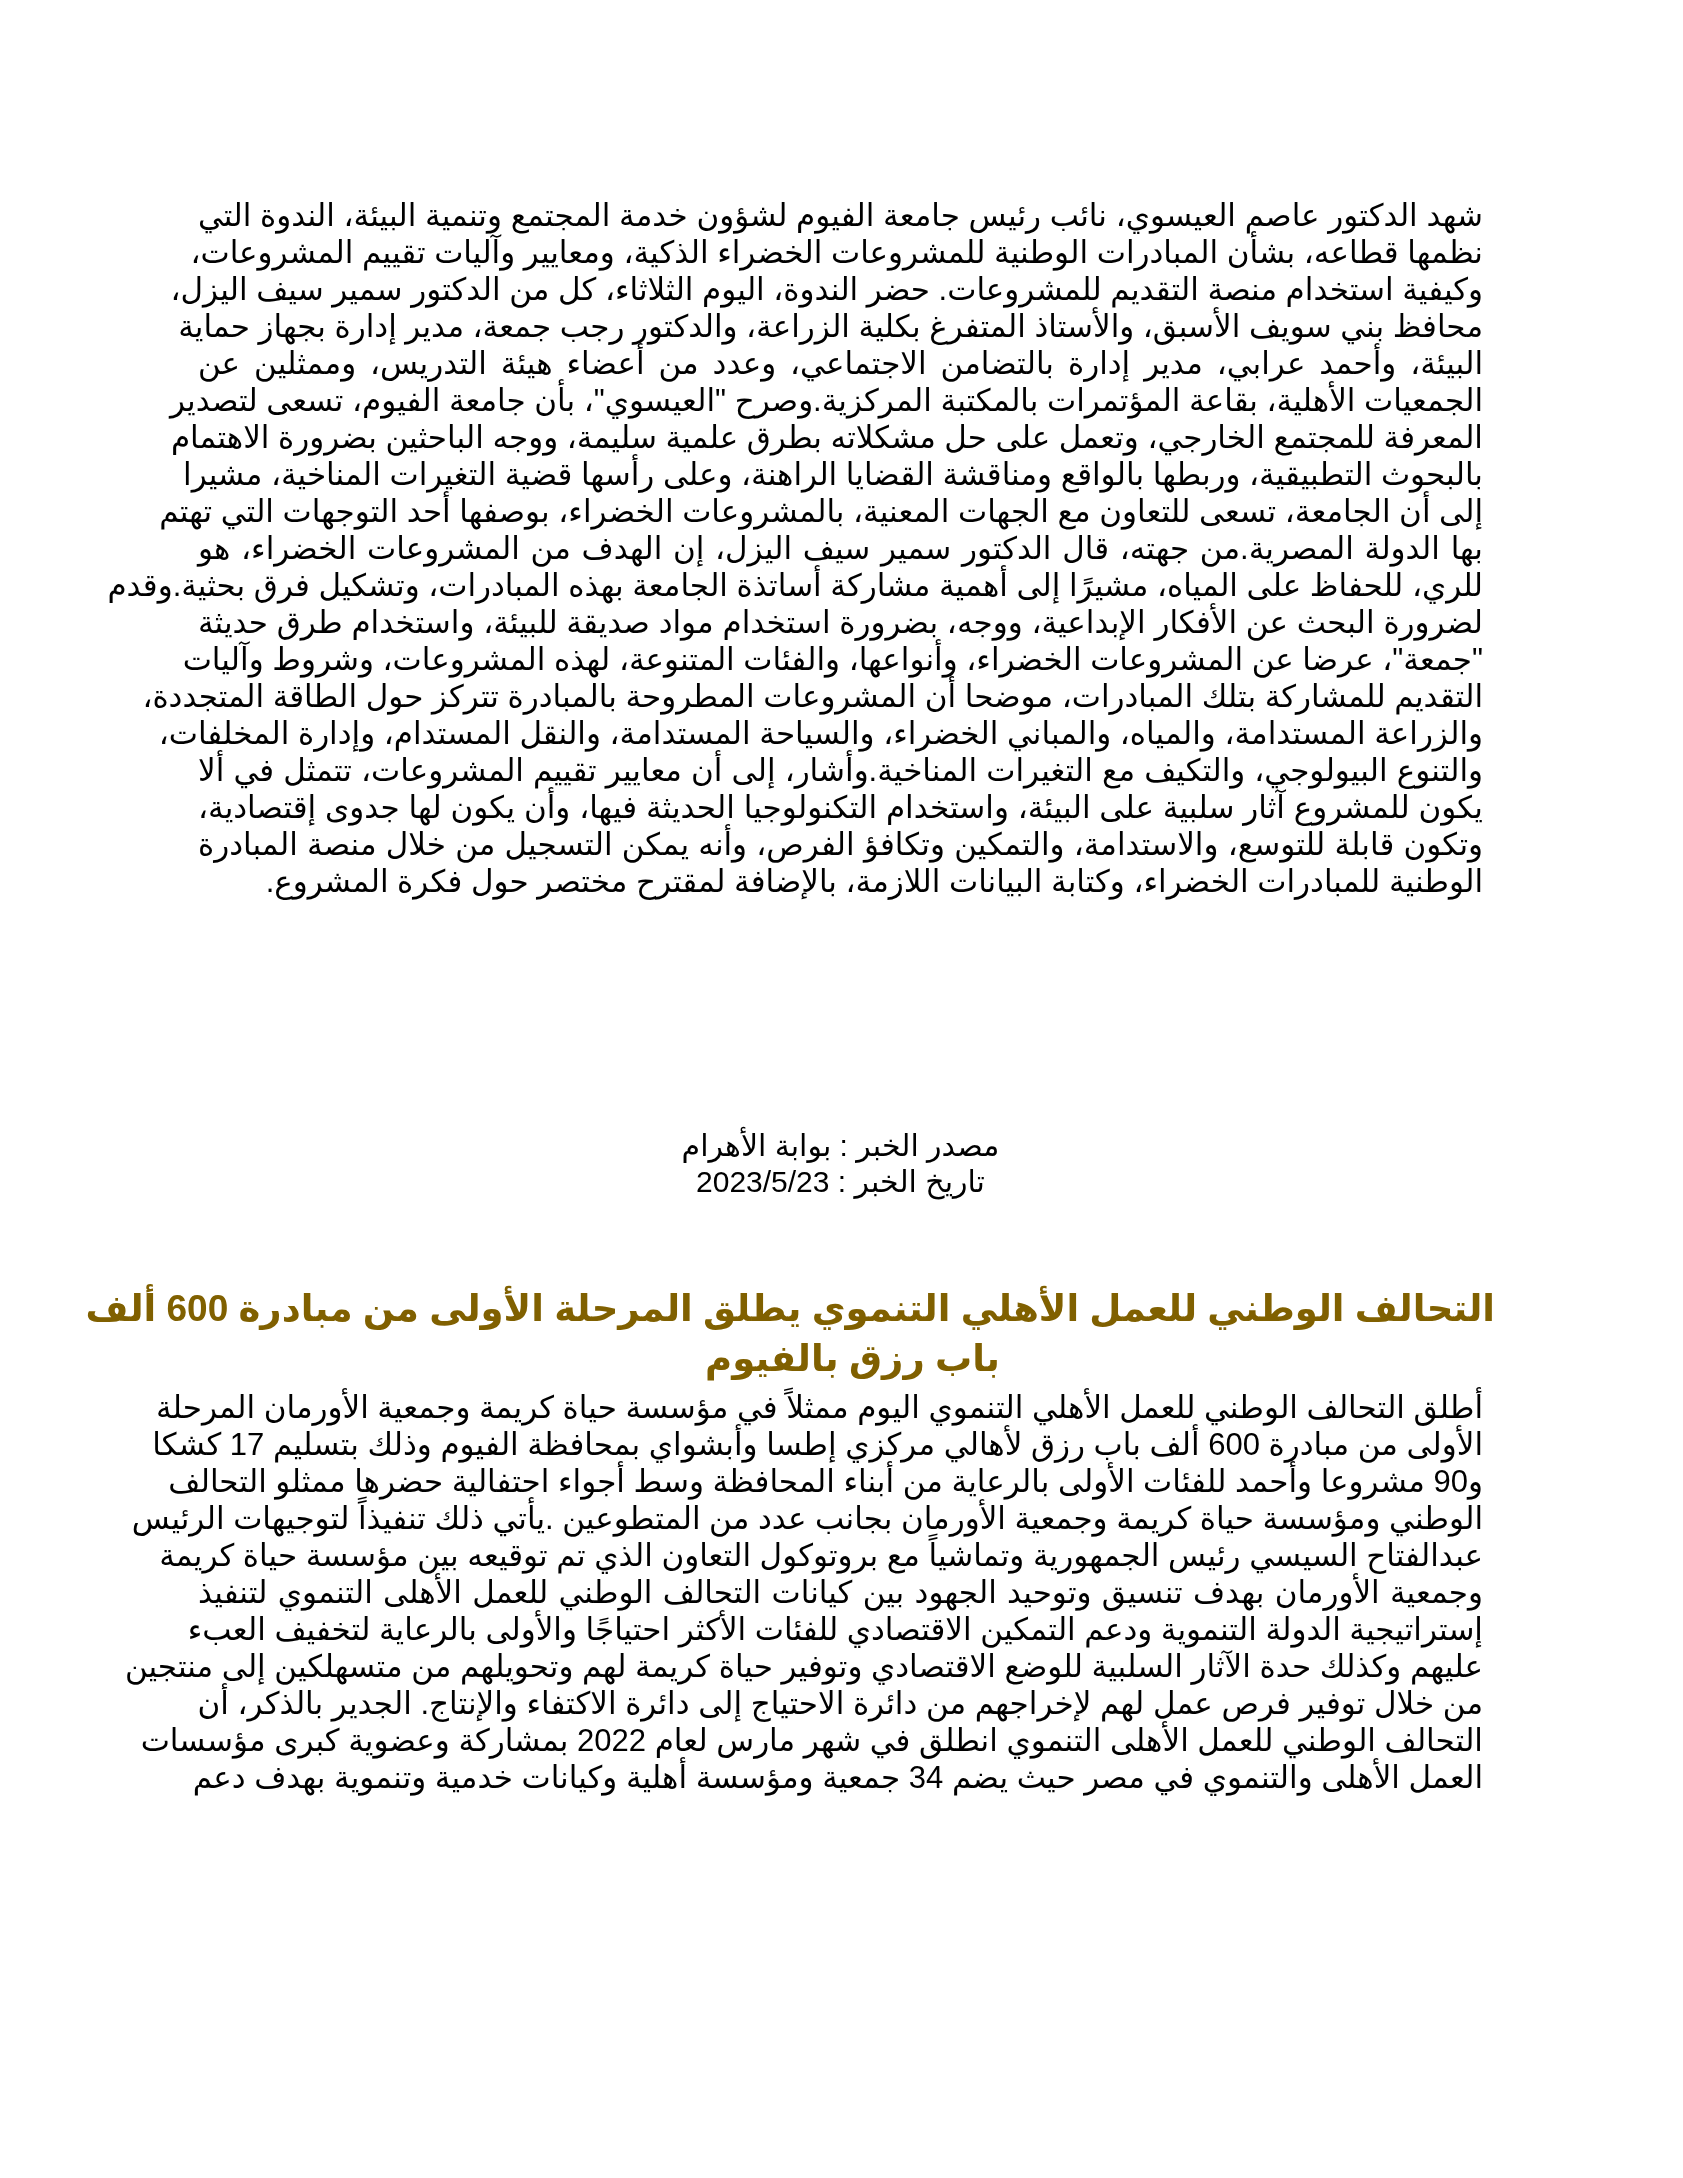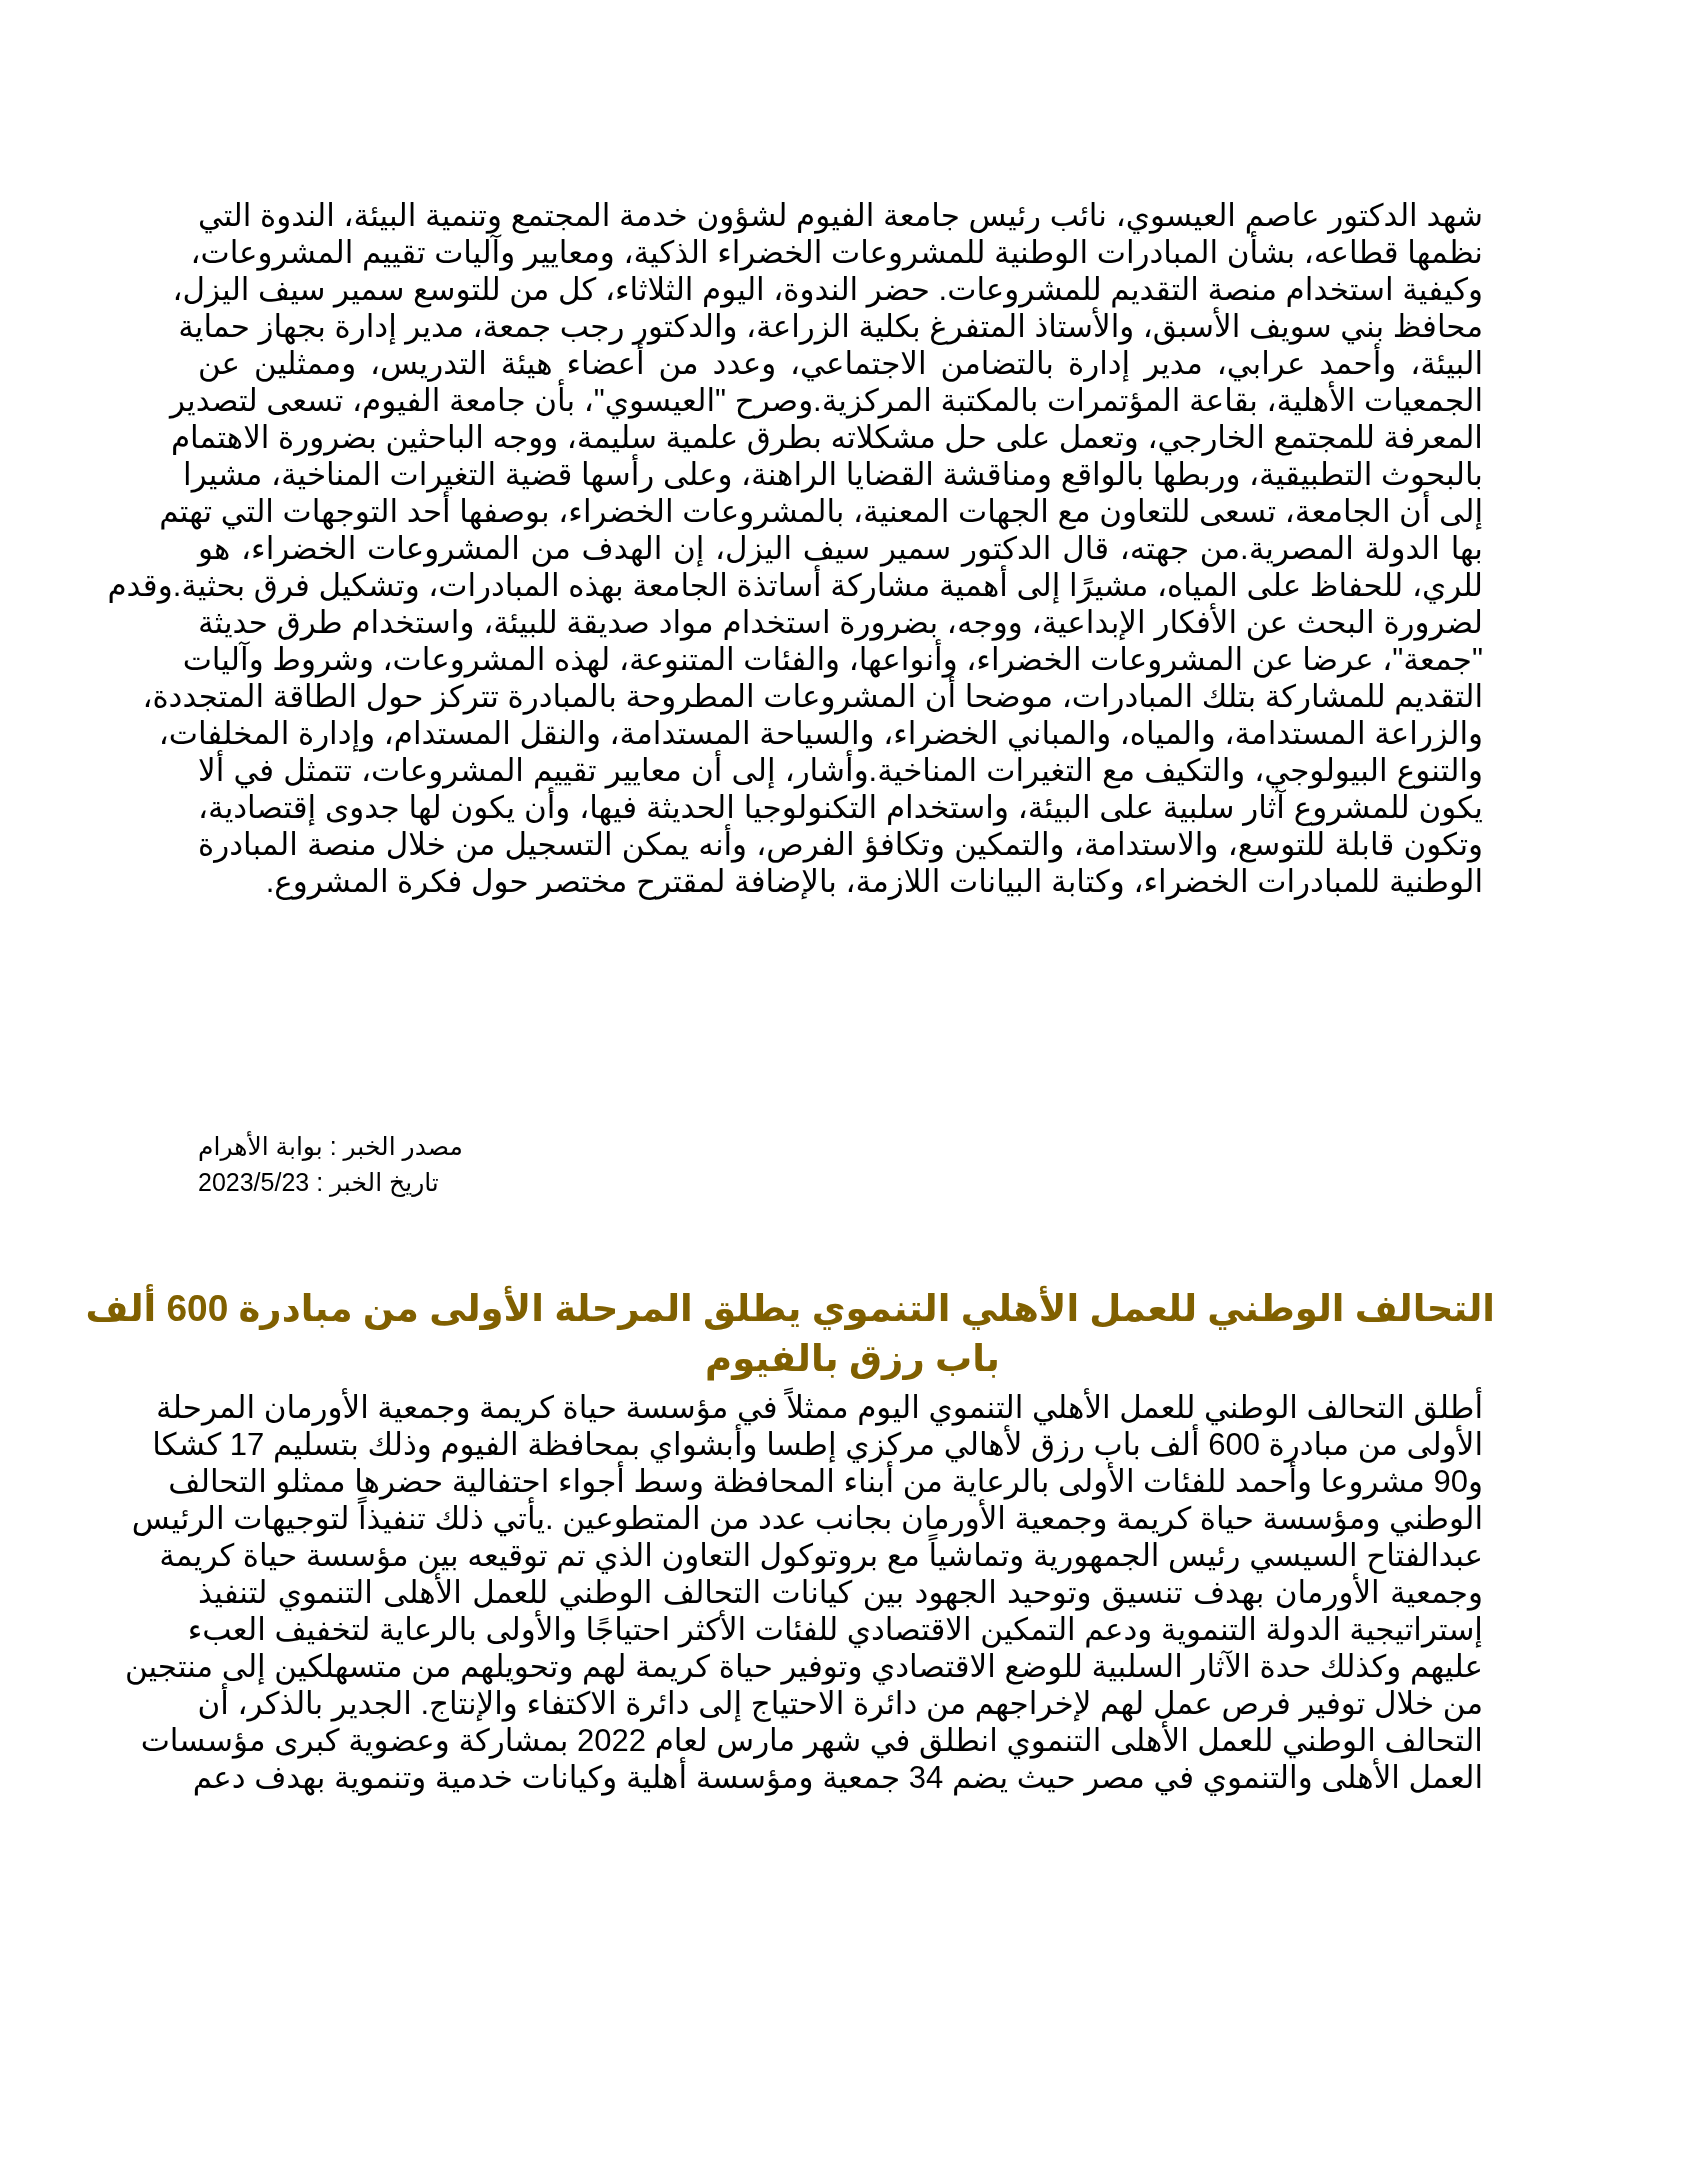--- a/index.html
+++ b/index.html
@@ -41,23 +41,23 @@
       overflow: visible;
     }
     .para .line.last {
       text-align-last: right;
     }
     #article1-body { top: 197px; }
     .meta {
       position: absolute;
       left: 0;
       width: 1285px;
-      font-size: 25px;
+      font-size: 30px;
       line-height: 36px;
-      text-align: left;
+      text-align: center;
     }
     #article1-meta { top: 1128px; }
     .meta .row { display: block; white-space: nowrap; }
     .headline {
       position: absolute;
       left: 0;
       width: 1285px;
       top: 1272px;
       font-size: 37px;
       line-height: 50px;
@@ -68,21 +68,21 @@
     #article2-body { top: 1389px; }
   </style>
 </head>
 <body style="color: rgb(0, 0, 0); background: rgb(255, 255, 255);">
 
 <div class="page">
 
   <div class="para" id="article1-body">
     <span class="line">شهد الدكتور عاصم العيسوي، نائب رئيس جامعة الفيوم لشؤون خدمة المجتمع وتنمية البيئة، الندوة التي</span>
     <span class="line">نظمها قطاعه، بشأن المبادرات الوطنية للمشروعات الخضراء الذكية، ومعايير وآليات تقييم المشروعات،</span>
-    <span class="line">وكيفية استخدام منصة التقديم للمشروعات. حضر الندوة، اليوم الثلاثاء، كل من للتوسع سمير سيف اليزل،</span>
+    <span class="line">وكيفية استخدام منصة التقديم للمشروعات. حضر الندوة، اليوم الثلاثاء، كل من الدكتور سمير سيف اليزل،</span>
     <span class="line">محافظ بني سويف الأسبق، والأستاذ المتفرغ بكلية الزراعة، والدكتور رجب جمعة، مدير إدارة بجهاز حماية</span>
     <span class="line">البيئة، وأحمد عرابي، مدير إدارة بالتضامن الاجتماعي، وعدد من أعضاء هيئة التدريس، وممثلين عن</span>
     <span class="line">الجمعيات الأهلية، بقاعة المؤتمرات بالمكتبة المركزية.وصرح "العيسوي"، بأن جامعة الفيوم، تسعى لتصدير</span>
     <span class="line">المعرفة للمجتمع الخارجي، وتعمل على حل مشكلاته بطرق علمية سليمة، ووجه الباحثين بضرورة الاهتمام</span>
     <span class="line">بالبحوث التطبيقية، وربطها بالواقع ومناقشة القضايا الراهنة، وعلى رأسها قضية التغيرات المناخية، مشيرا</span>
     <span class="line">إلى أن الجامعة، تسعى للتعاون مع الجهات المعنية، بالمشروعات الخضراء، بوصفها أحد التوجهات التي تهتم</span>
     <span class="line">بها الدولة المصرية.من جهته، قال الدكتور سمير سيف اليزل، إن الهدف من المشروعات الخضراء، هو</span>
     <span class="line">للري، للحفاظ على المياه، مشيرًا إلى أهمية مشاركة أساتذة الجامعة بهذه المبادرات، وتشكيل فرق بحثية.وقدم</span>
     <span class="line">لضرورة البحث عن الأفكار الإبداعية، ووجه، بضرورة استخدام مواد صديقة للبيئة، واستخدام طرق حديثة</span>
     <span class="line">"جمعة"، عرضا عن المشروعات الخضراء، وأنواعها، والفئات المتنوعة، لهذه المشروعات، وشروط وآليات</span>

